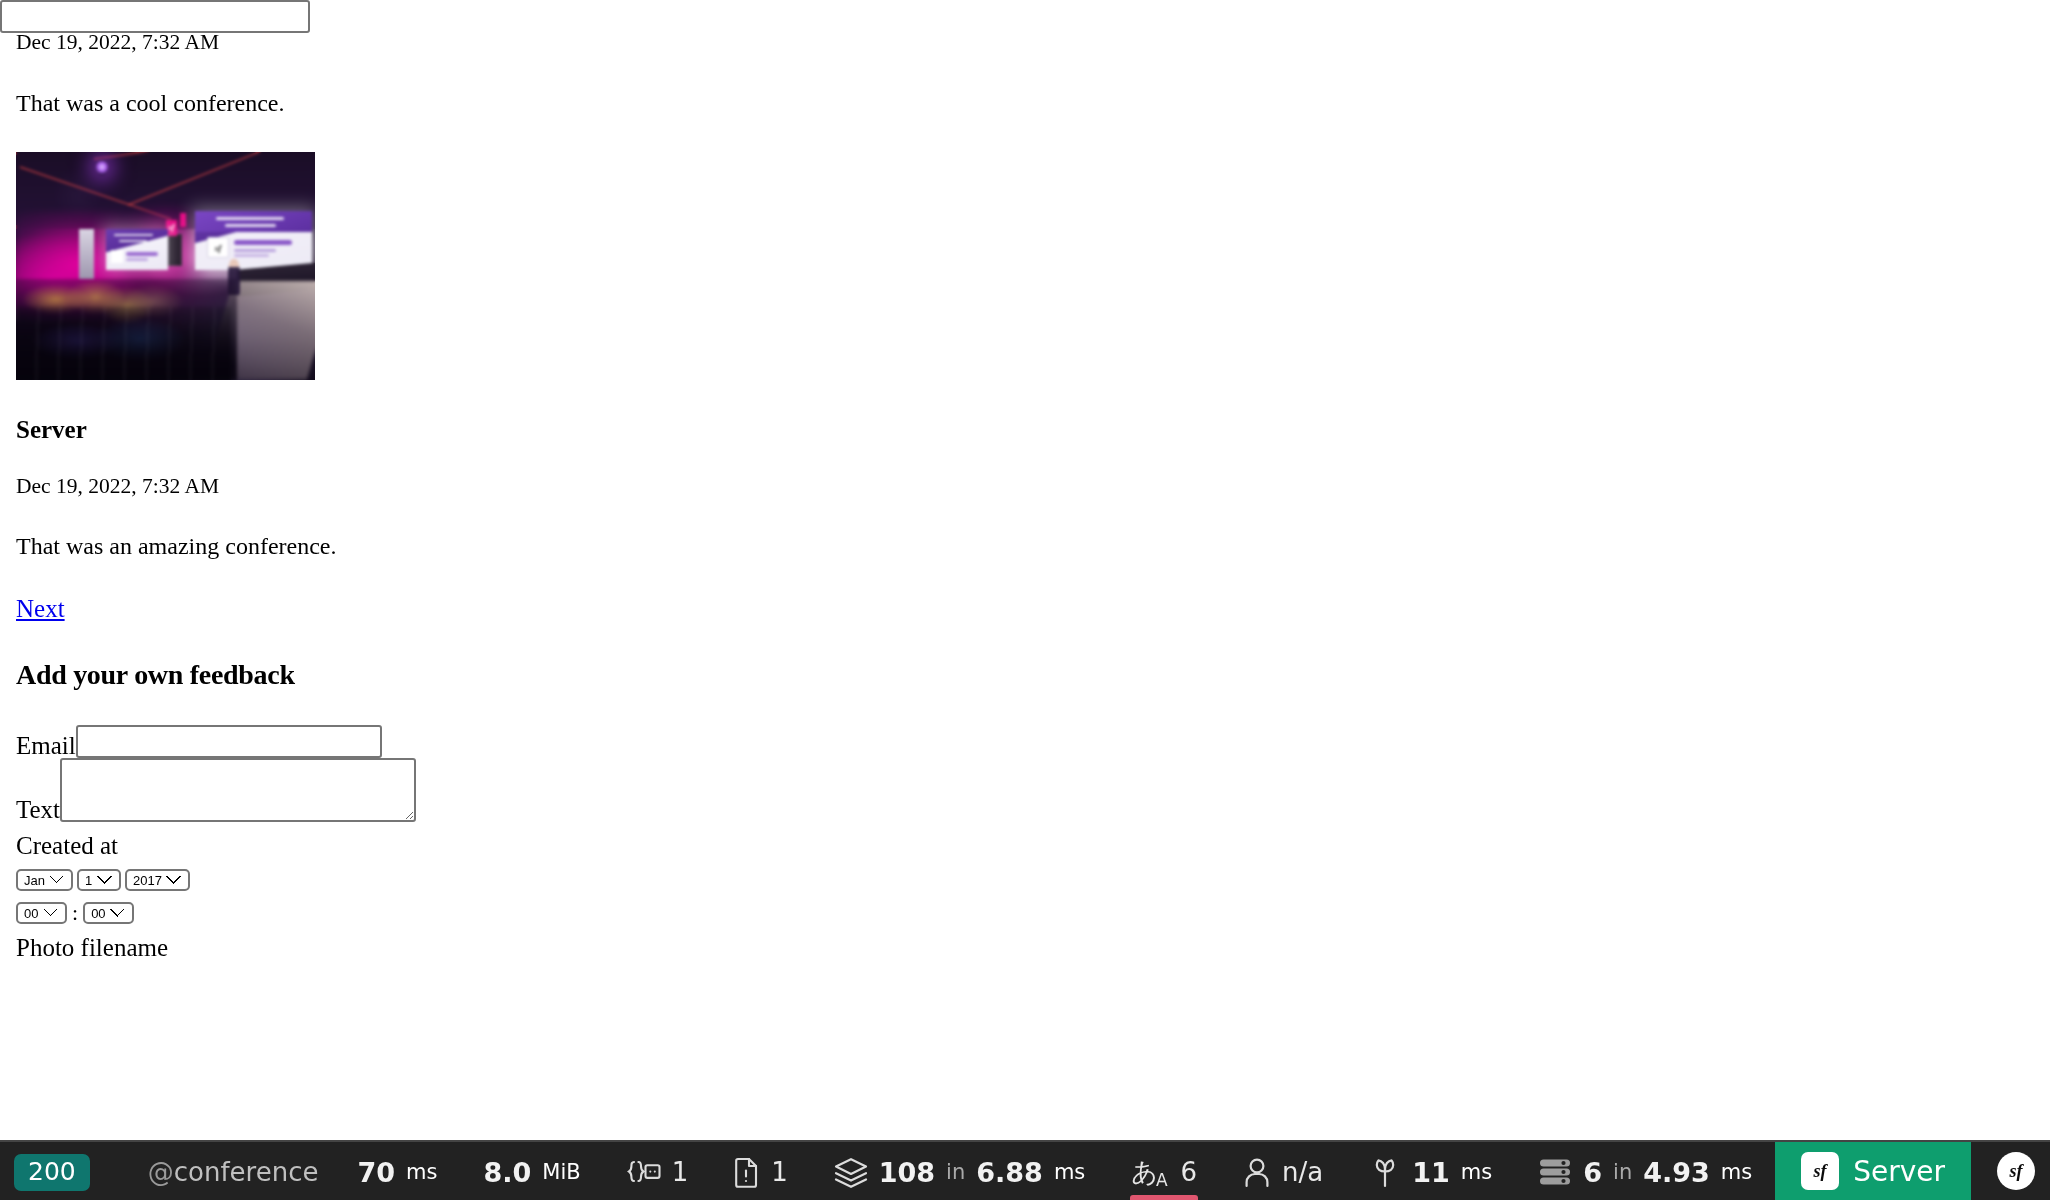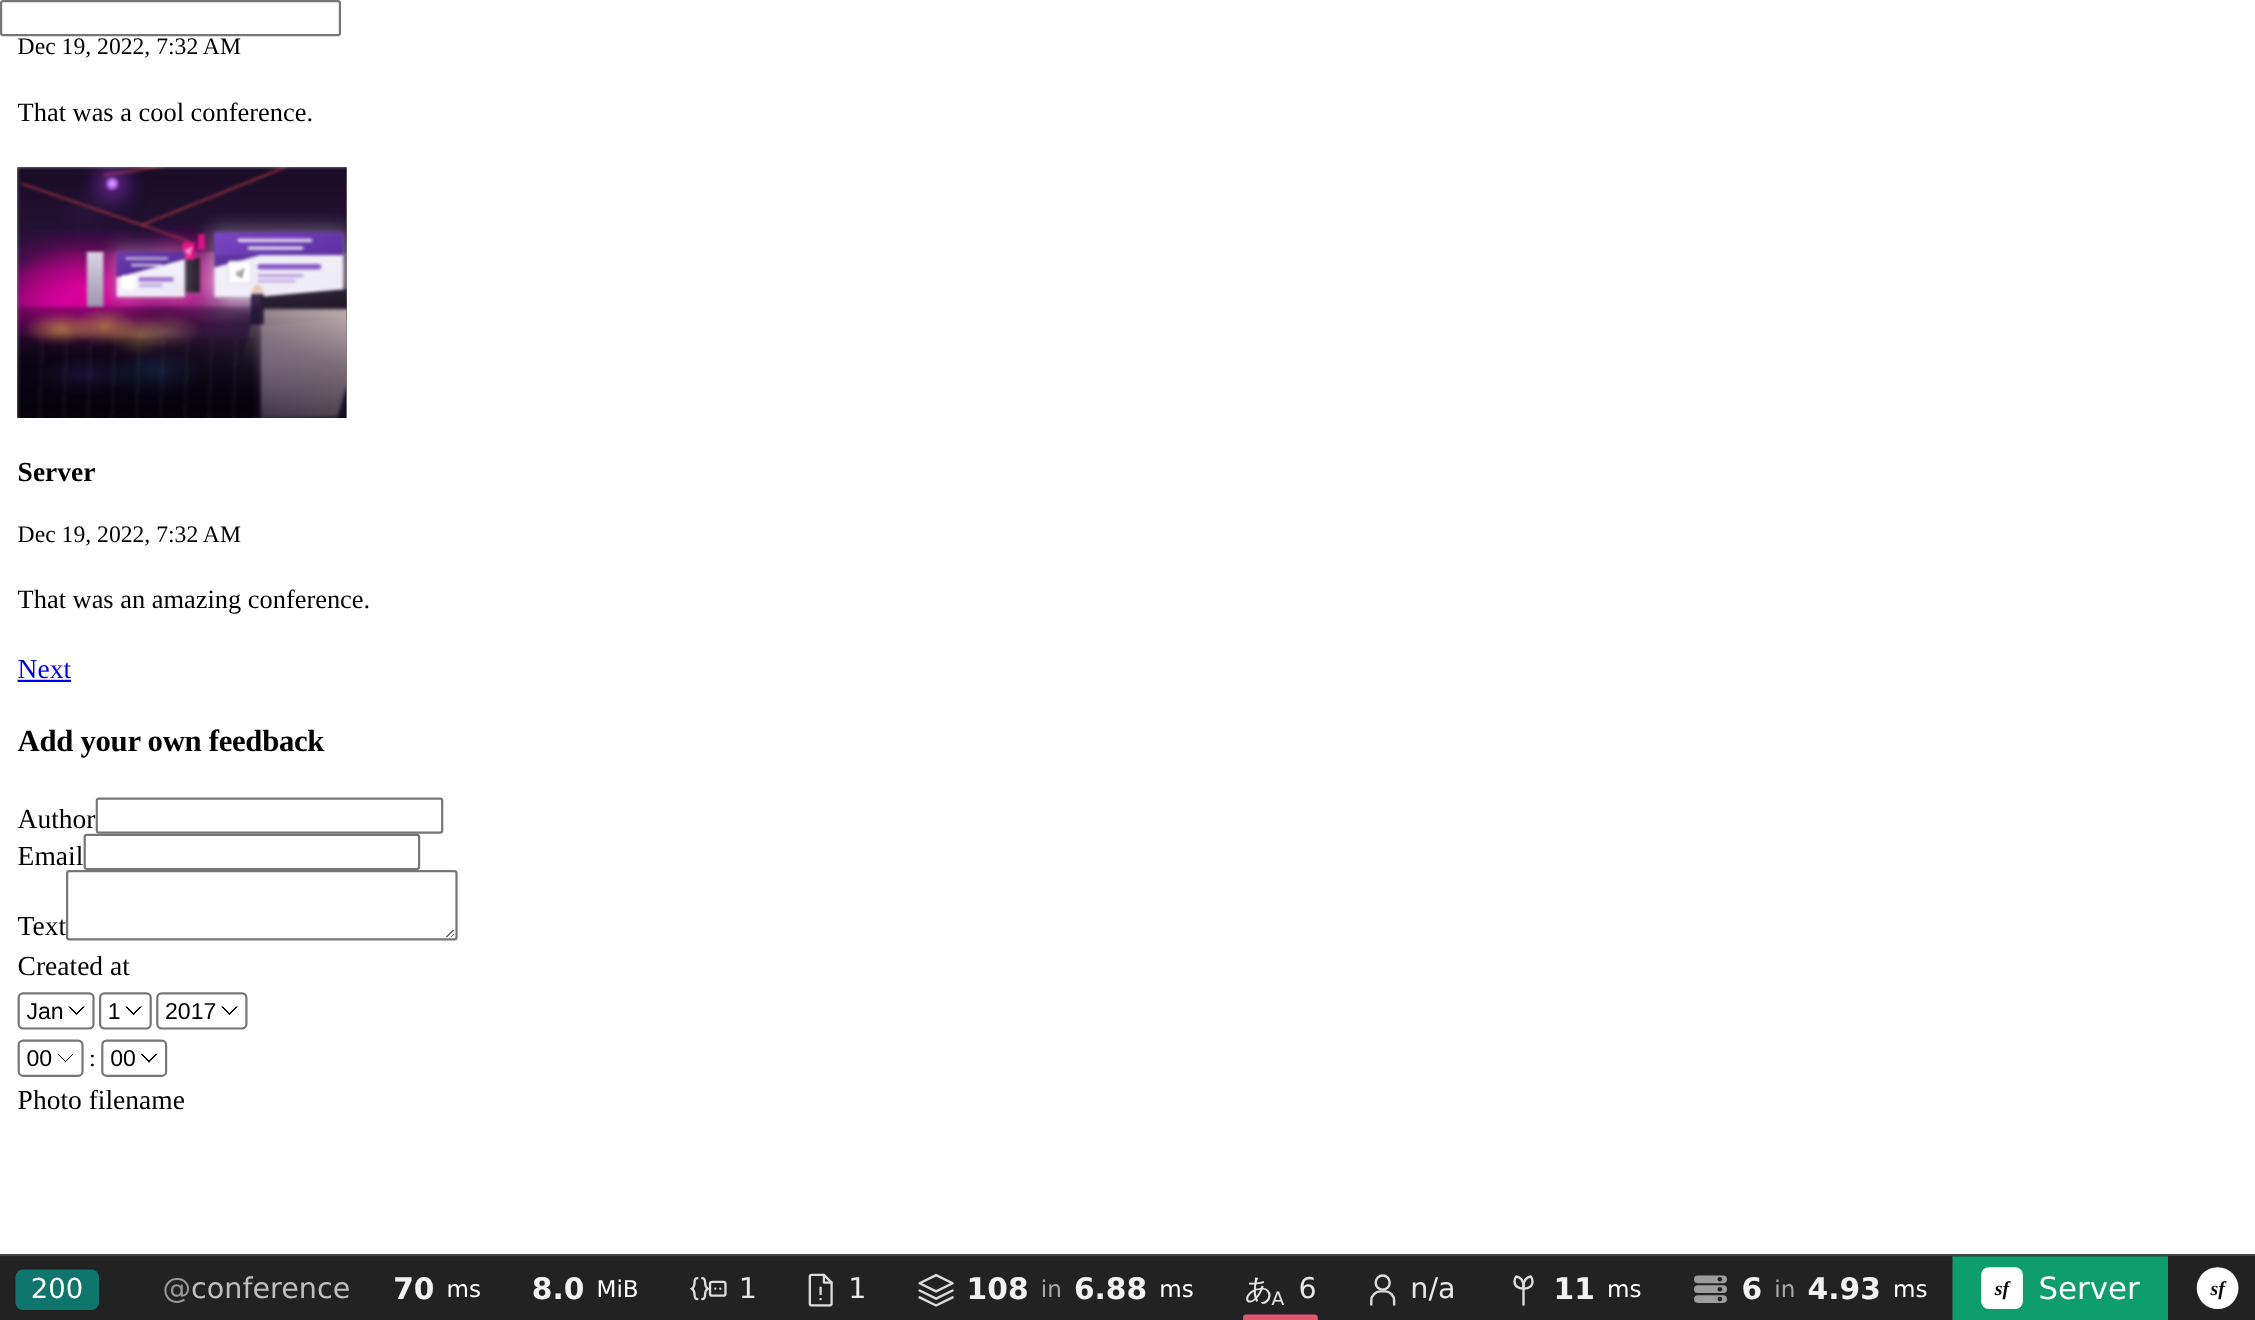--- a/index.html
+++ b/index.html
@@ -259,22 +259,22 @@
   .created-label { font-size: 25px; display:block; padding-top: 10px; }
 
   .date-row, .time-row {
     display: flex;
     align-items: center;
     gap: 4px;
     padding-top: 9px;
   }
   select.sel {
     font-family: "Liberation Sans", sans-serif;
-    font-size: 21px;
-    height: 34px;
+    font-size: 13px;
+    height: 22px;
     border: 2px solid #767676;
     border-radius: 5px;
     background: #fff;
     color: #000;
     padding: 0 26px 0 6px;
     appearance: none;
     -webkit-appearance: none;
     outline: none;
     background-image:
       linear-gradient(45deg, transparent 50%, #000 50%, #000 58%, transparent 58%),
@@ -423,24 +423,20 @@
     <h3 class="author-name">Server</h3>
     <p class="meta-date">Dec 19, 2022, 7:32 AM</p>
     <p class="comment-text">That was an amazing conference.</p>
 
     <a class="next-link" href="#">Next</a>
 
     <h2 class="section-title">Add your own feedback</h2>
 
     <div class="form">
 
-      <div class="form-row">
-        <span class="form-label">Author</span>
-        <input class="txt author" type="text" value="" style="">
-      </div>
 
       <div class="form-row">
         <span class="form-label">Email</span>
         <input class="txt email" type="text" value="" style="">
       </div>
 
       <div class="form-row">
         <span class="form-label">Text</span>
         <textarea class="ta" style=""></textarea>
       </div>

